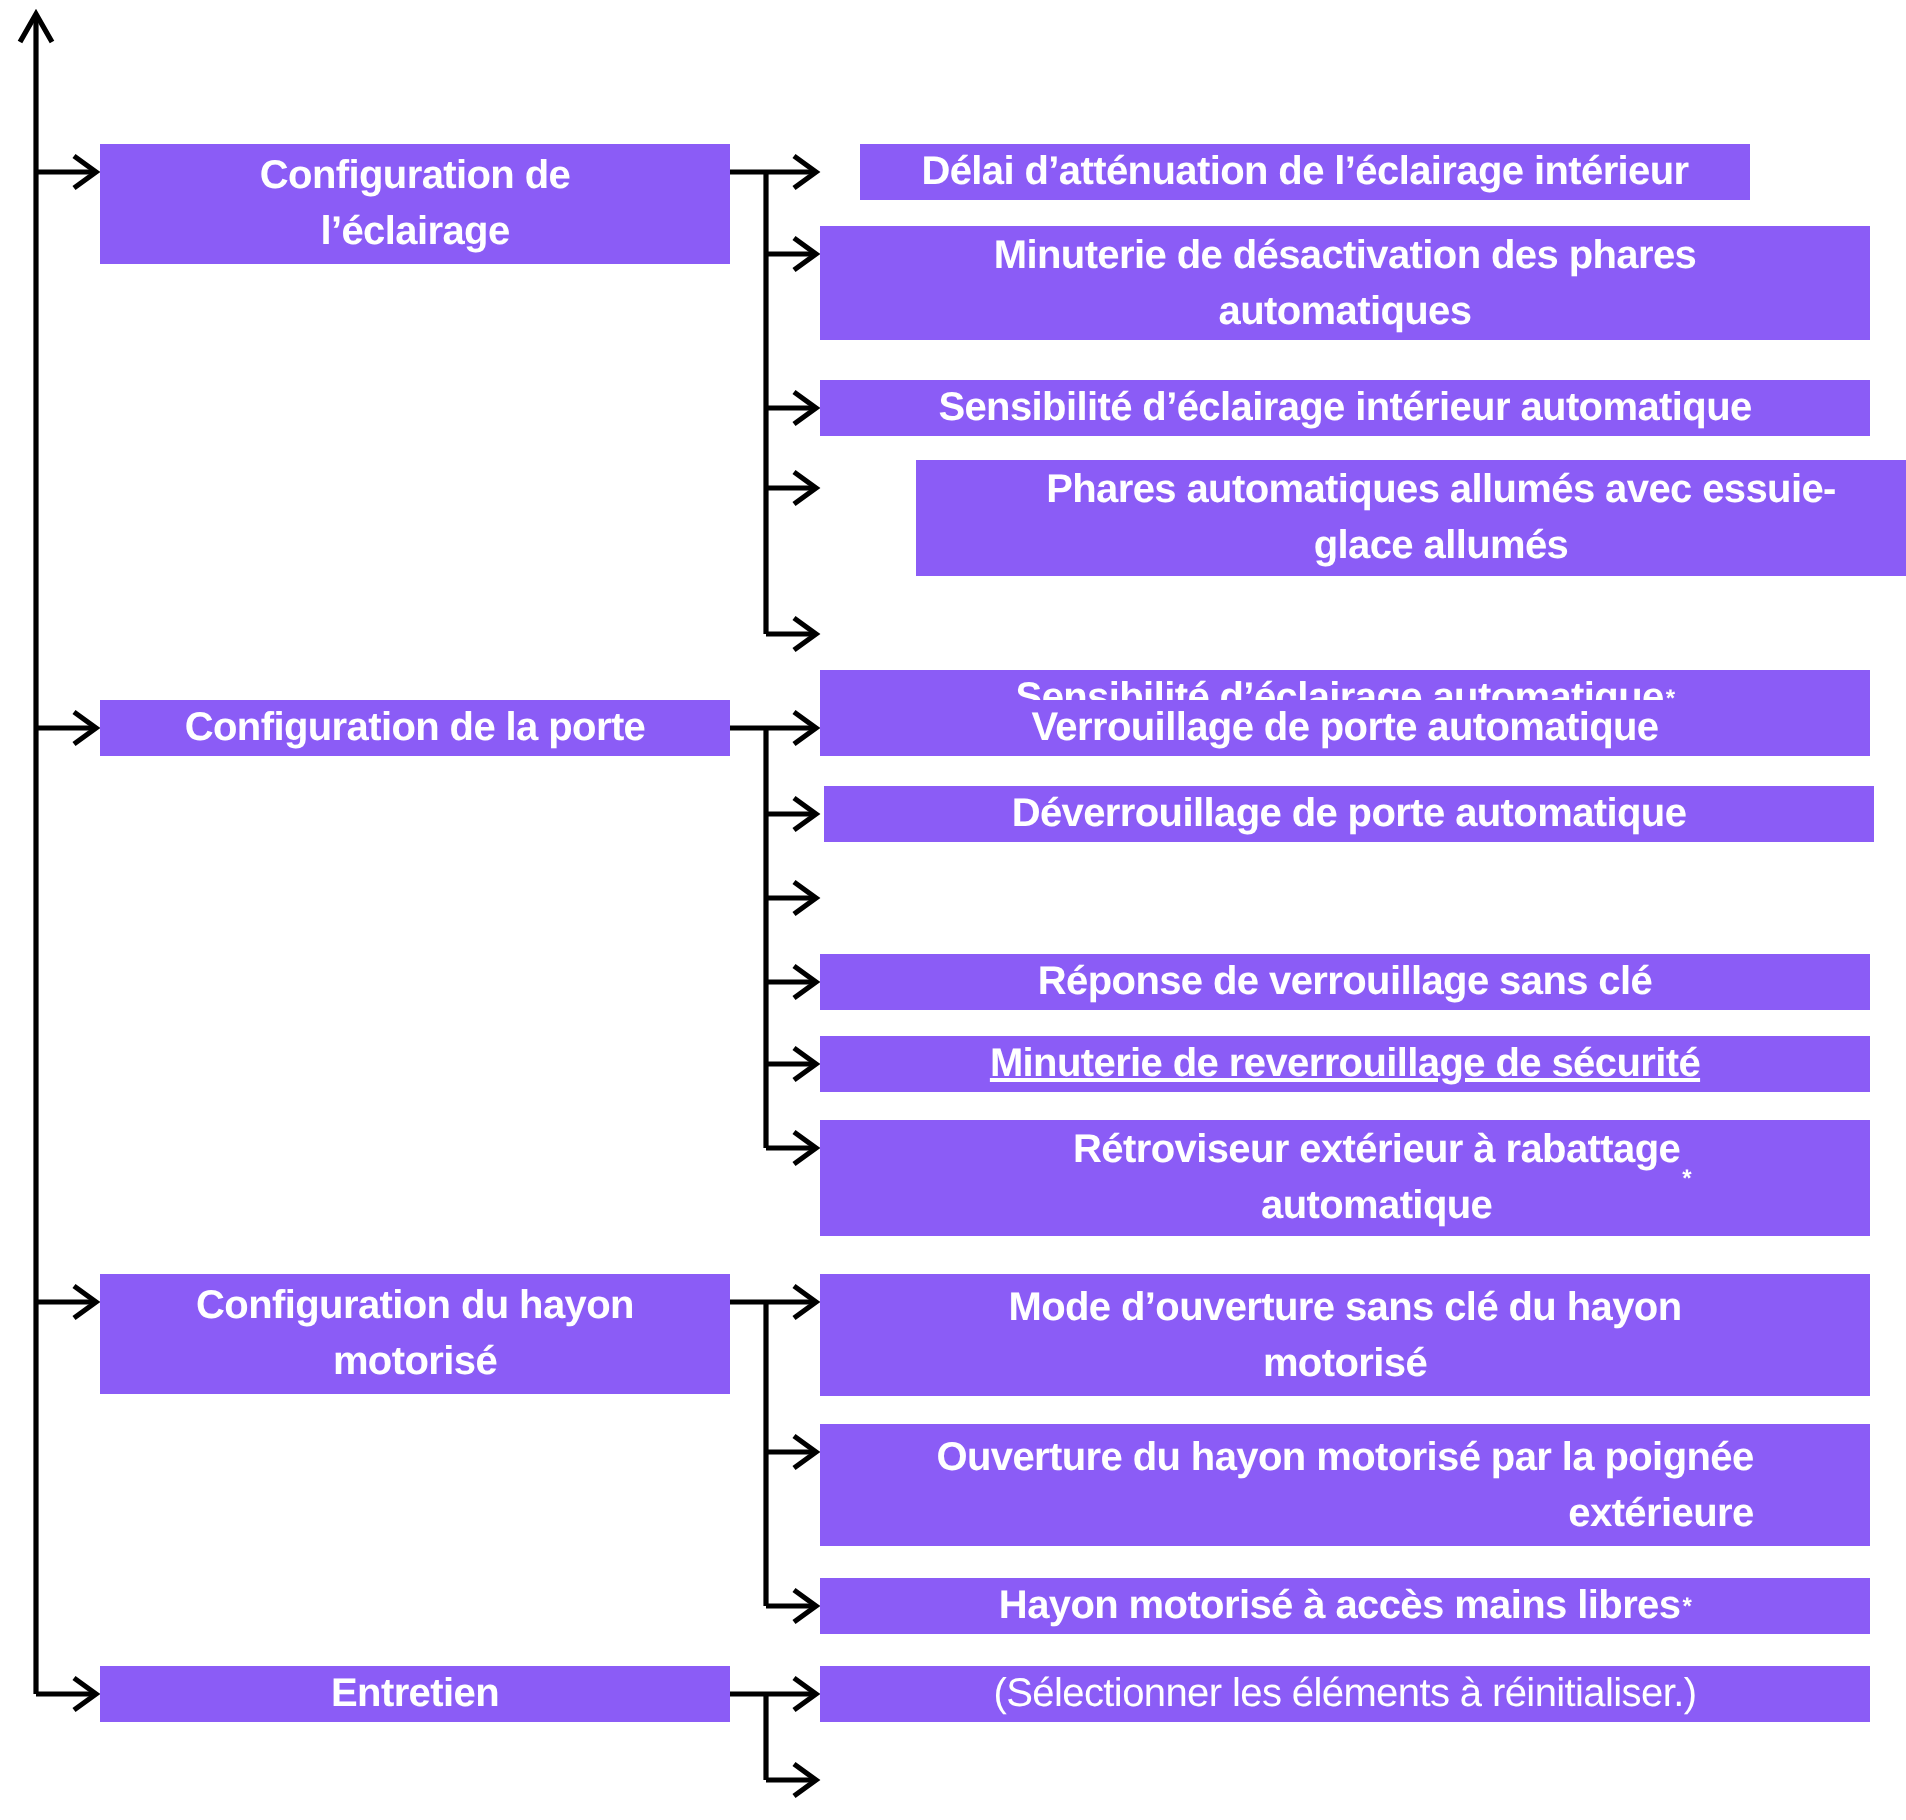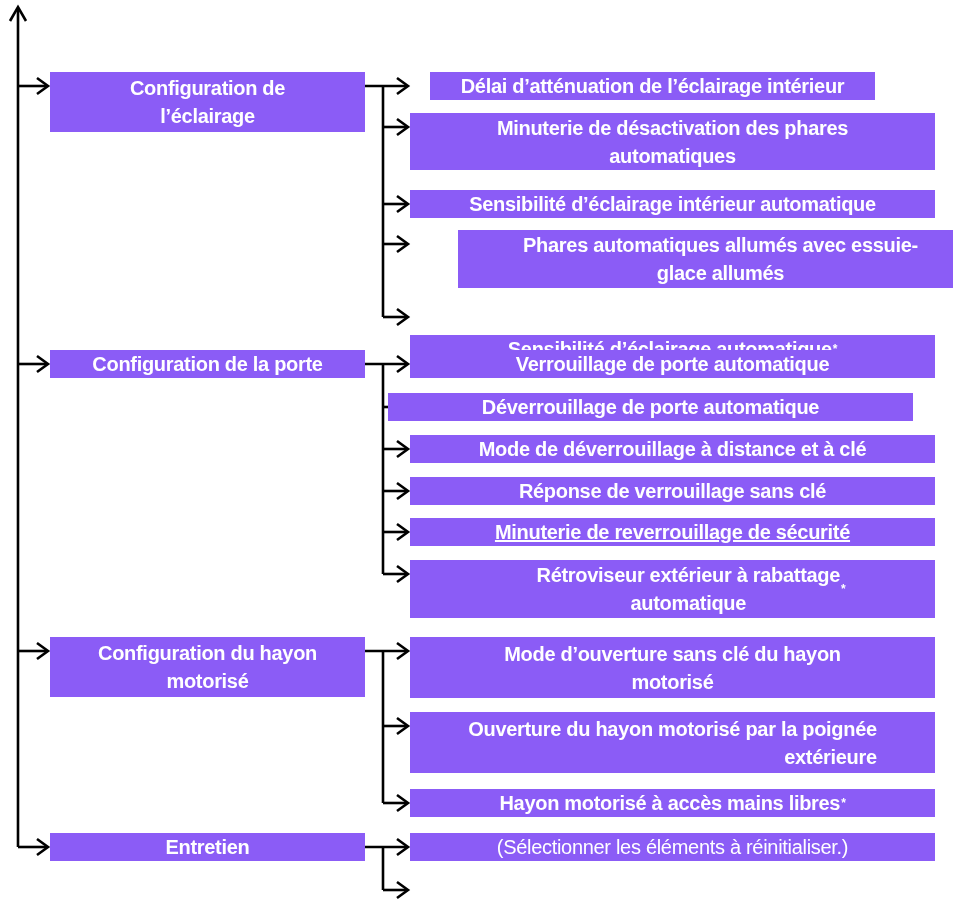--- a/index.html
+++ b/index.html
@@ -91,25 +91,22 @@
     <div class="box" style="left: 410px; top: 303px; width: 525px; height: 28px; margin-top: 32px;">
       <span class="lbl">Sensibilité d’éclairage automatique</span>
       <sup class="ast">*</sup>
     </div>
     <div class="box" style="left: 50px; top: 350px; width: 315px; height: 28px;">
       <span class="lbl">Configuration de la porte</span>
     </div>
     <div class="box" style="left: 410px; top: 350px; width: 525px; height: 28px;">
       <span class="lbl">Verrouillage de porte automatique</span>
     </div>
-    <div class="box" style="left: 388px; top: 393px; width: 525px; height: 28px;">
+    <div class="box" style="left: 412px; top: 393px; width: 525px; height: 28px;">
       <span class="lbl">Déverrouillage de porte automatique</span>
-    </div>
-    <div class="box" style="left: 410px; top: 435px; width: 525px; height: 28px;">
-      <span class="lbl">Mode de déverrouillage à distance et à clé</span>
     </div>
     <div class="box" style="left: 410px; top: 477px; width: 525px; height: 28px;">
       <span class="lbl">Réponse de verrouillage sans clé</span>
     </div>
     <div class="box" style="left: 410px; top: 518px; width: 525px; height: 28px; text-decoration: underline;">
       <span class="lbl">Minuterie de reverrouillage de sécurité</span>
     </div>
     <div class="box" style="left: 410px; top: 560px; width: 525px; height: 58px; padding-left: 41px;">
       <span class="lbl">Rétroviseur extérieur à rabattage
 automatique</span>

